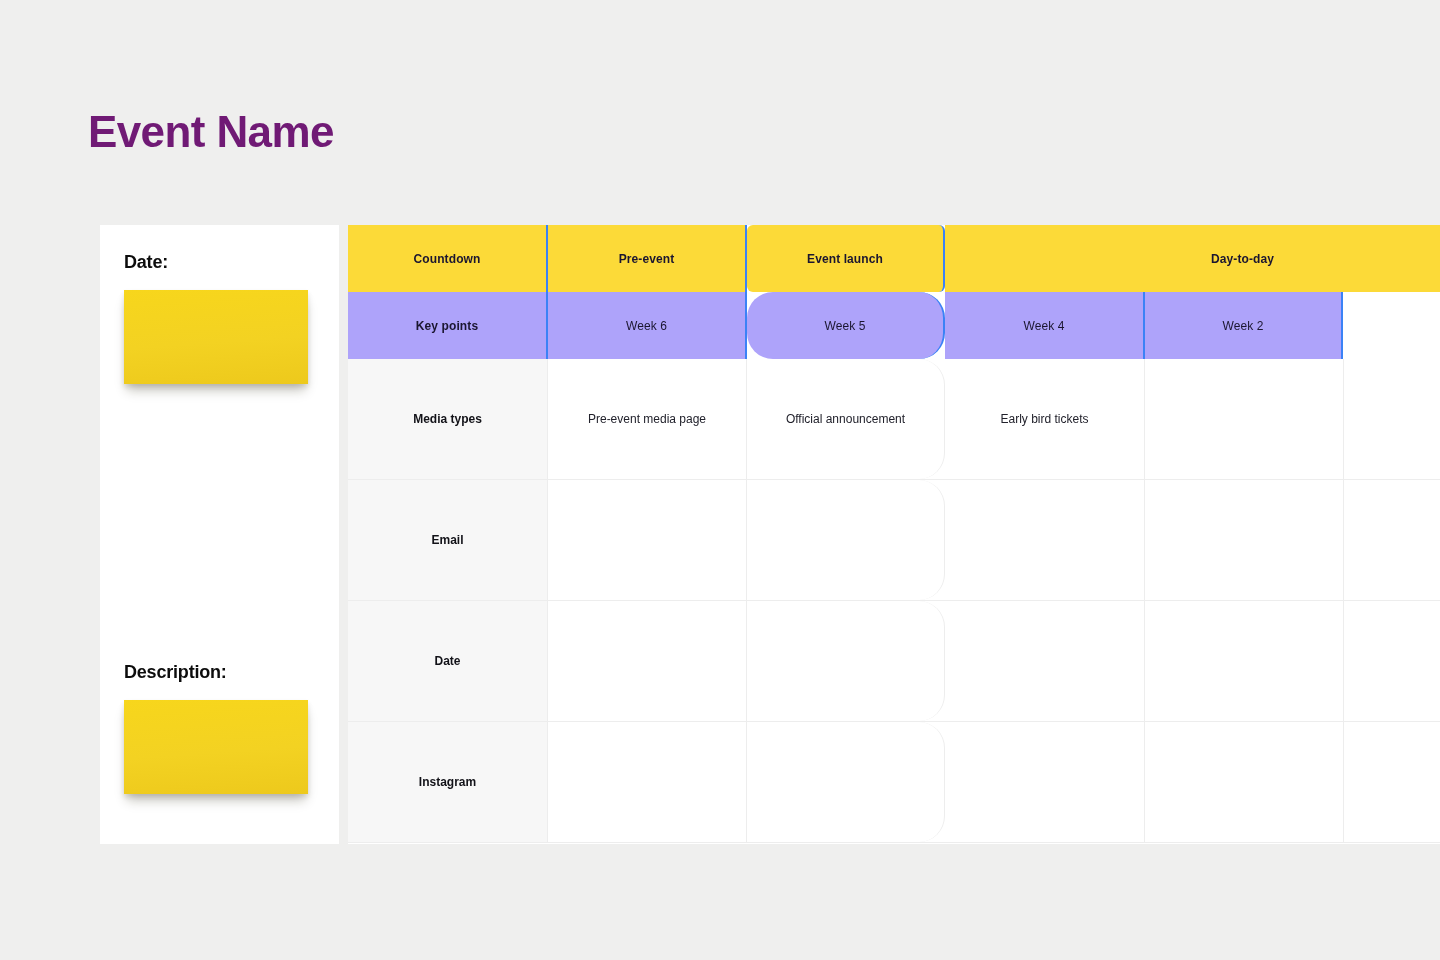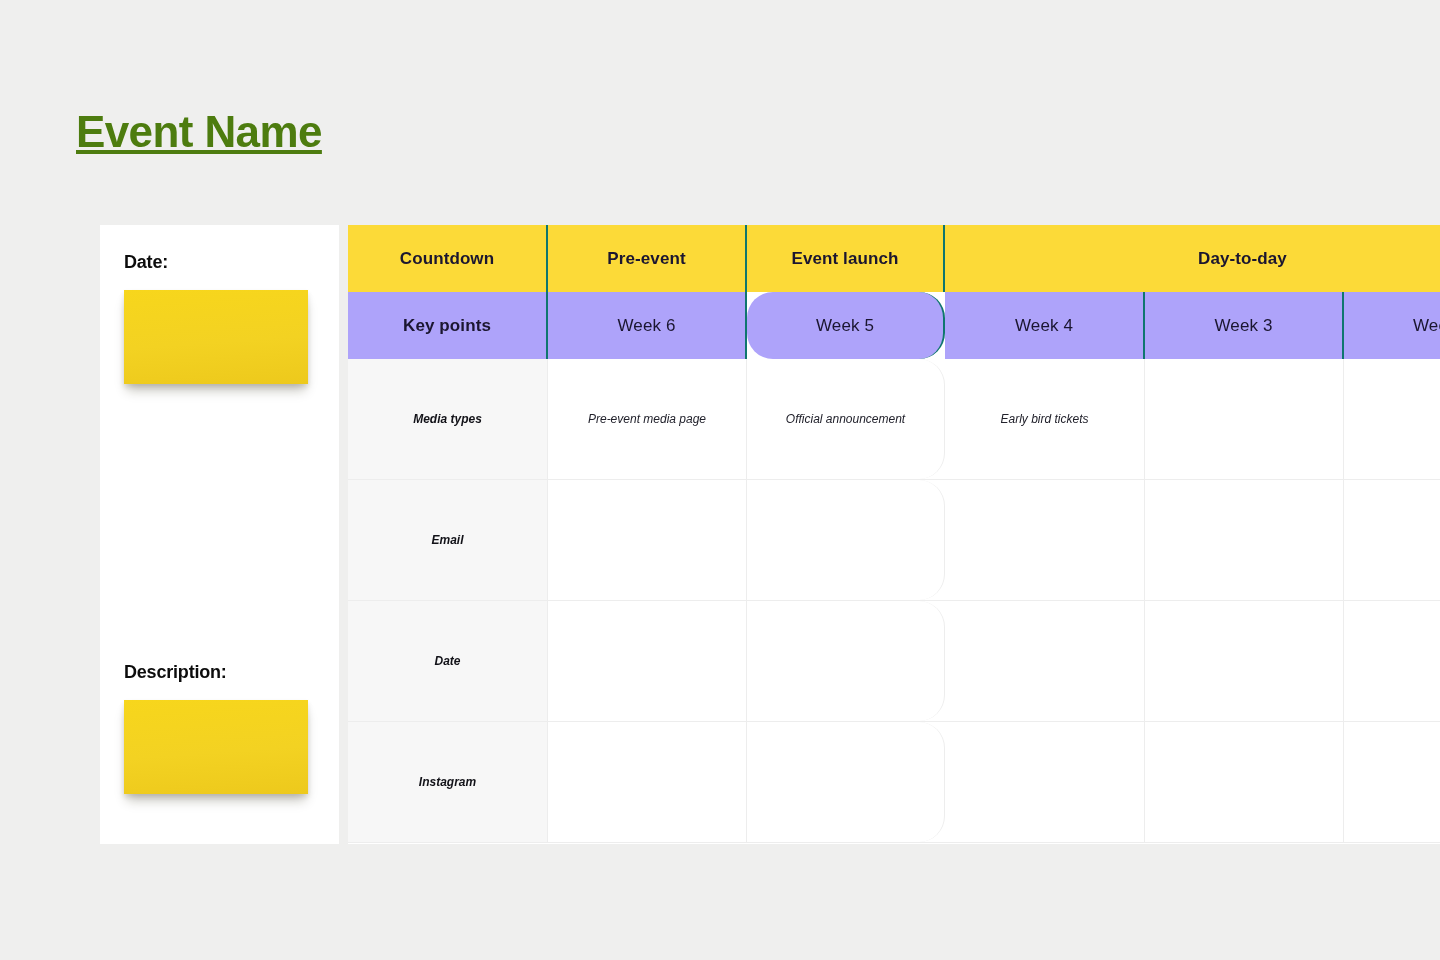--- a/index.html
+++ b/index.html
@@ -12,29 +12,28 @@
 
   body {
     background: #efefee;
     font-family: "Liberation Sans", sans-serif;
     position: relative;
   }
 
   
   .page-title {
     position: absolute;
-    left: 76px;
+    left: 88px;
     top: 108px;
     font-size: 44px;
     font-weight: bold;
     letter-spacing: -0.6px;
-    color: #4d7c0f;
+    color: #701a75;
     line-height: 1.1;
     white-space: nowrap;
-    text-decoration: underline;
   }
 
   
   .info-card {
     position: absolute;
     left: 100px;
     top: 225px;
     width: 239px;
     height: 619px;
     background: #ffffff;
@@ -99,24 +98,24 @@
 
   
   .band-yellow { height: 67px; }
   .band-purple { height: 67px; }
 
   .band-yellow .cell,
   .band-purple .cell {
     display: flex;
     align-items: center;
     justify-content: center;
-    font-size: 17px;
+    font-size: 12px;
     color: #1b1630;
     text-align: center;
-    border-right: 2px solid #0f766e;
+    border-right: 2px solid #3b82f6;
     padding: 0 6px;
   }
 
   .band-yellow .cell {
     background: #fcda38;
     font-weight: bold;
     letter-spacing: 0.1px;
   }
 
   .band-purple .cell {
@@ -141,42 +140,41 @@
     display: flex;
     align-items: center;
     justify-content: center;
     font-size: 12px;
     color: #22222c;
     text-align: center;
     border-right: 1px solid #ededed;
     background: #ffffff;
     padding: 0 10px;
     line-height: 1.35;
-    font-style: italic;
   }
 
   .data-row .cell.label-col {
     background: #f7f7f7;
     font-weight: bold;
     color: #121218;
     border-right: 1px solid #ededed;
   }
 
   
   .c0 { width: 200px; flex: 0 0 200px; }
   .c1 { width: 199px; flex: 0 0 199px; }
   .c2 { width: 198px; flex: 0 0 198px; border-radius: 26px; }
   .c3 { width: 200px; flex: 0 0 200px; }
   .c4 { width: 199px; flex: 0 0 199px; }
   .c5 { width: 198px; flex: 0 0 198px; }
 
   
   .g-countdown  { width: 200px; flex: 0 0 200px; }
   .g-preevent   { width: 199px; flex: 0 0 199px; }
-  .g-launch     { width: 198px; flex: 0 0 198px; }
+  .g-launch     { width: 198px; flex: 0 0 198px; border-radius: 6px; }
   .g-daytoday   { width: 597px; flex: 0 0 597px; border-right: none; }
 </style>
 </head>
 <body>
 
 <h1 class="page-title">Event Name</h1>
 
 <section class="info-card">
 
   <div class="info-field f0">
@@ -199,21 +197,20 @@
     <div class="cell g-preevent">Pre-event</div>
     <div class="cell g-launch">Event launch</div>
     <div class="cell g-daytoday">Day-to-day</div>
   </div>
 
   <div class="grid-row band-purple">
     <div class="cell c0 keypoints">Key points</div>
     <div class="cell c1">Week 6</div>
     <div class="cell c2">Week 5</div>
     <div class="cell c3">Week 4</div>
-    <div class="cell c4">Week 3</div>
     <div class="cell c5">Week 2</div>
   </div>
 
   <div class="data-row">
     <div class="cell c0 label-col">Media types</div>
     <div class="cell c1">Pre-event media page</div>
     <div class="cell c2">Official announcement</div>
     <div class="cell c3">Early bird tickets</div>
     <div class="cell c4"></div>
     <div class="cell c5"></div>

